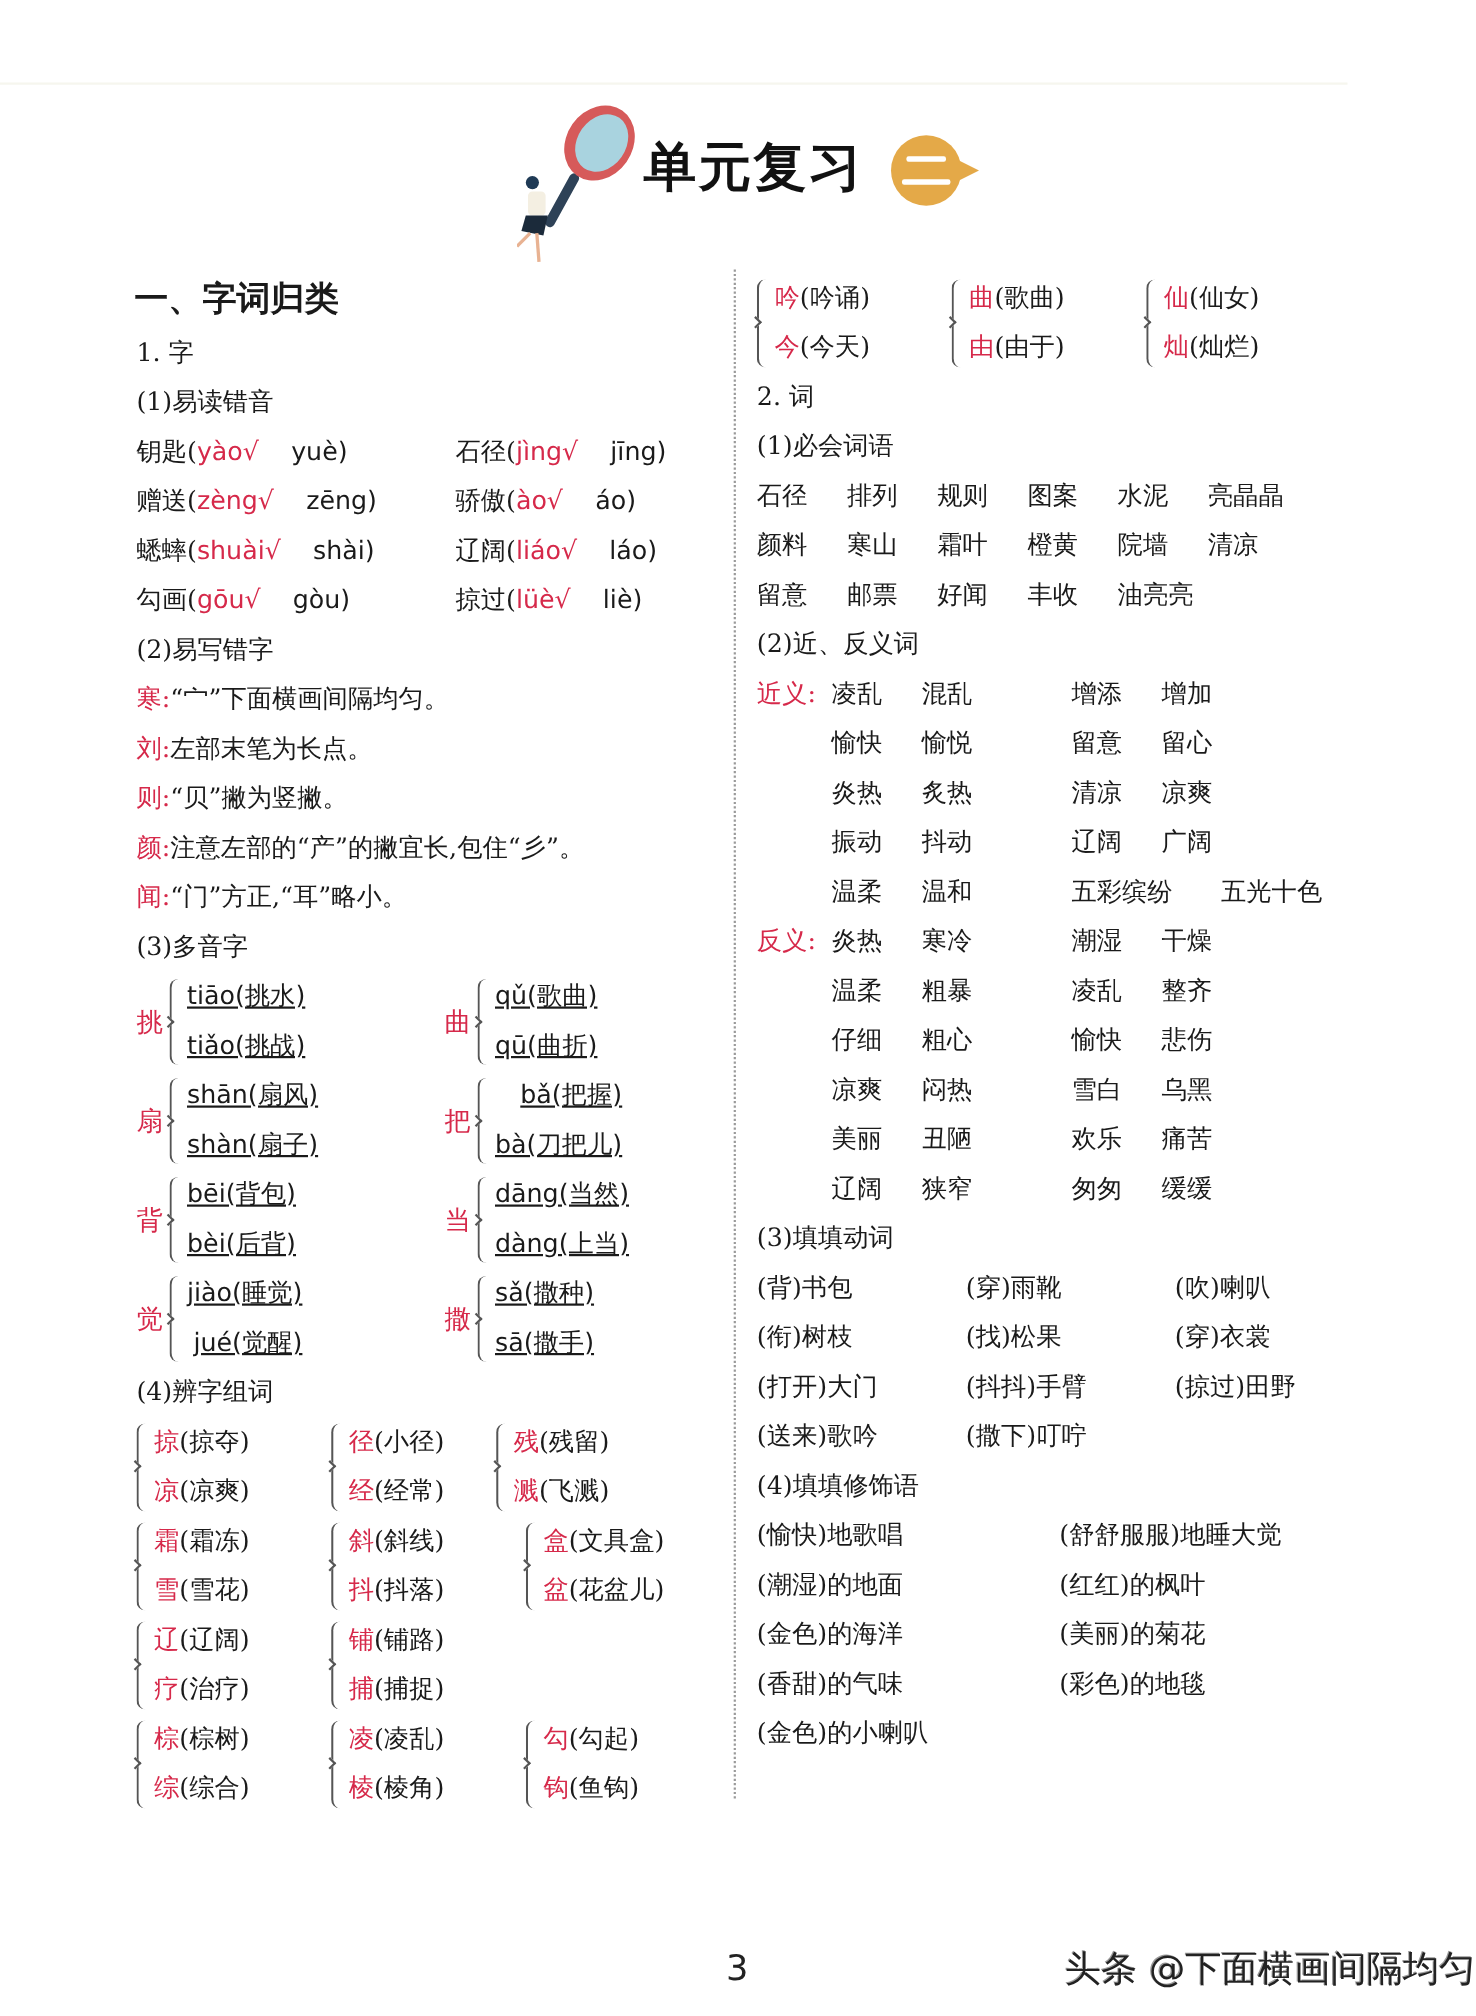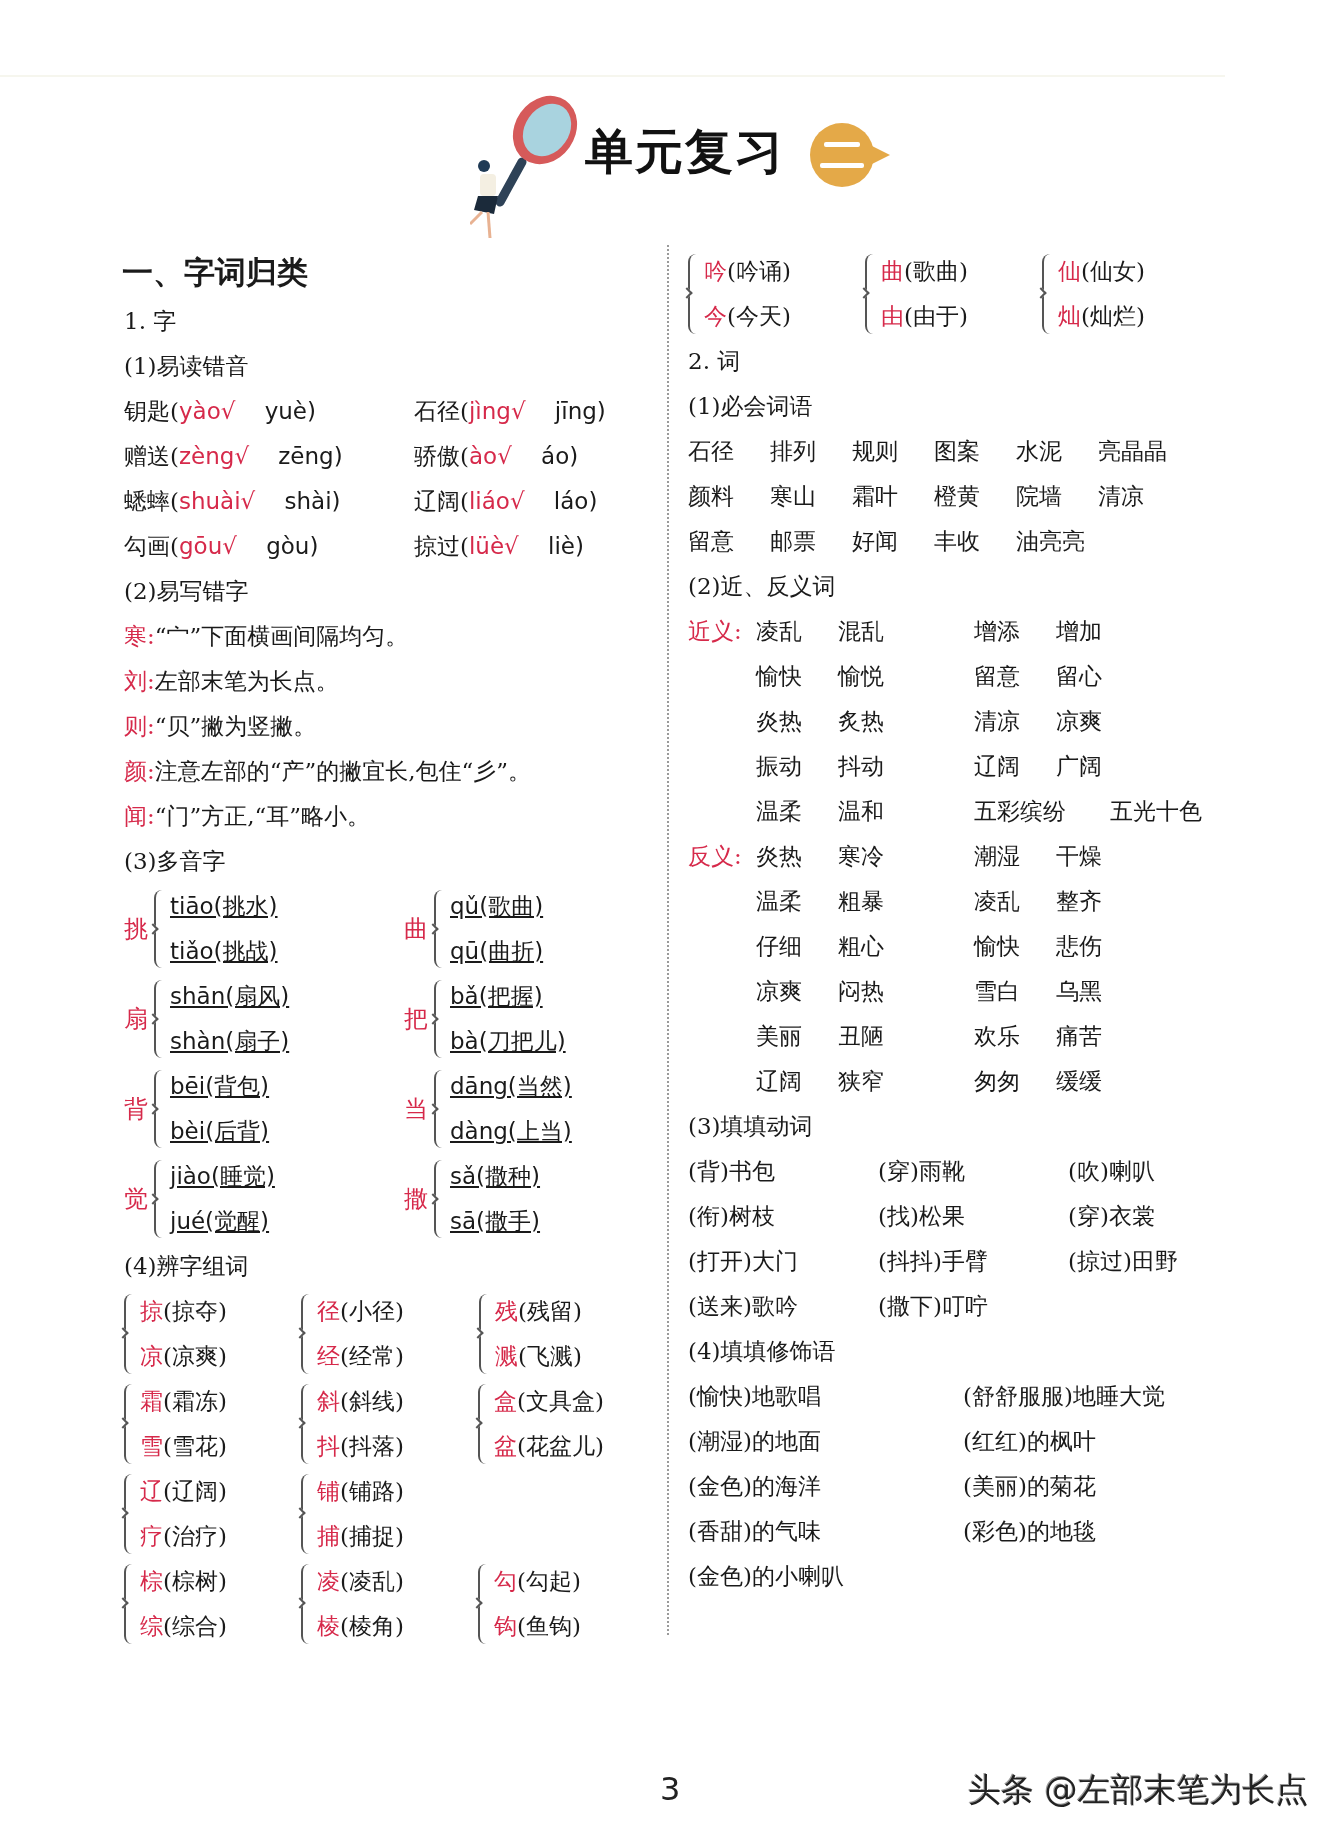--- a/index.html
+++ b/index.html
@@ -15,21 +15,21 @@
   .badge { position: absolute; left: 330px; top: 28px; width: 100px; height: 70px; }
 
   .col { position: absolute; top: 245px; }
   .left { left: 124px; width: 530px; }
   .right { left: 688px; width: 560px; }
   .divider { position: absolute; left: 667px; top: 245px; height: 1390px; border-left: 2px dotted #9a9a9a; }
 
   .h1 { font-family: "DejaVu Sans", sans-serif; font-weight: bold; font-size: 31px; height: 54px; line-height: 54px; margin-left: -2px; }
   .line { font-size: 23px; height: 45px; line-height: 45px; white-space: nowrap; }
   .red { color: #d6294a; }
-  .pin { font-family: "DejaVu Sans", sans-serif; }
+  .pin { font-family: "DejaVu Sans", sans-serif; text-align: right; }
   .row2 { display: flex; }
   .row2 > div { white-space: nowrap; }
 
   .poly { display: flex; height: 90px; align-items: center; }
   .poly-head { width: 30px; font-size: 24px; }
   .brace { width: 10px; height: 78px; border-left: 2px solid #555; border-radius: 8px 0 0 8px; margin-right: 4px; position: relative; }
   .brace::before { content: ""; position: absolute; left: -7px; top: 35px; width: 6px; height: 6px; border-right: 2px solid #555; border-bottom: 2px solid #555; transform: rotate(-45deg); background: #fff; }
   .poly-items .line { height: 45px; line-height: 45px; text-decoration: underline; }
   .group { display: flex; align-items: center; }
   .group .brace { height: 80px; }
@@ -178,21 +178,21 @@
   <div class="line">(4)辨字组词</div>
   <div>
     <div class="row2">
       <div class="group" style="width:177px">
           <span class="brace"></span>
           <div>
             <div class="line"><span class="red">掠</span><span>(掠夺)</span></div>
             <div class="line"><span class="red">凉</span><span>(凉爽)</span></div>
           </div>
         </div>
-      <div class="group" style="width:178px">
+      <div class="group" style="width:150px">
           <span class="brace"></span>
           <div>
             <div class="line"><span class="red">径</span><span>(小径)</span></div>
             <div class="line"><span class="red">经</span><span>(经常)</span></div>
           </div>
         </div>
       <div class="group">
           <span class="brace"></span>
           <div>
             <div class="line"><span class="red">残</span><span>(残留)</span></div>
@@ -442,13 +442,13 @@
         <span style="width:275px">(香甜)的气味</span>
         <span>(彩色)的地毯</span>
       </div>
     <div class="line words">
         <span>(金色)的小喇叭</span>
       </div>
   </div>
 </div>
 
 <div class="footer-num">3</div>
-<div class="watermark">头条 @左部末笔为长点</div>
+<div class="watermark">头条 @下面横画间隔均匀</div>
 
 </body></html>

